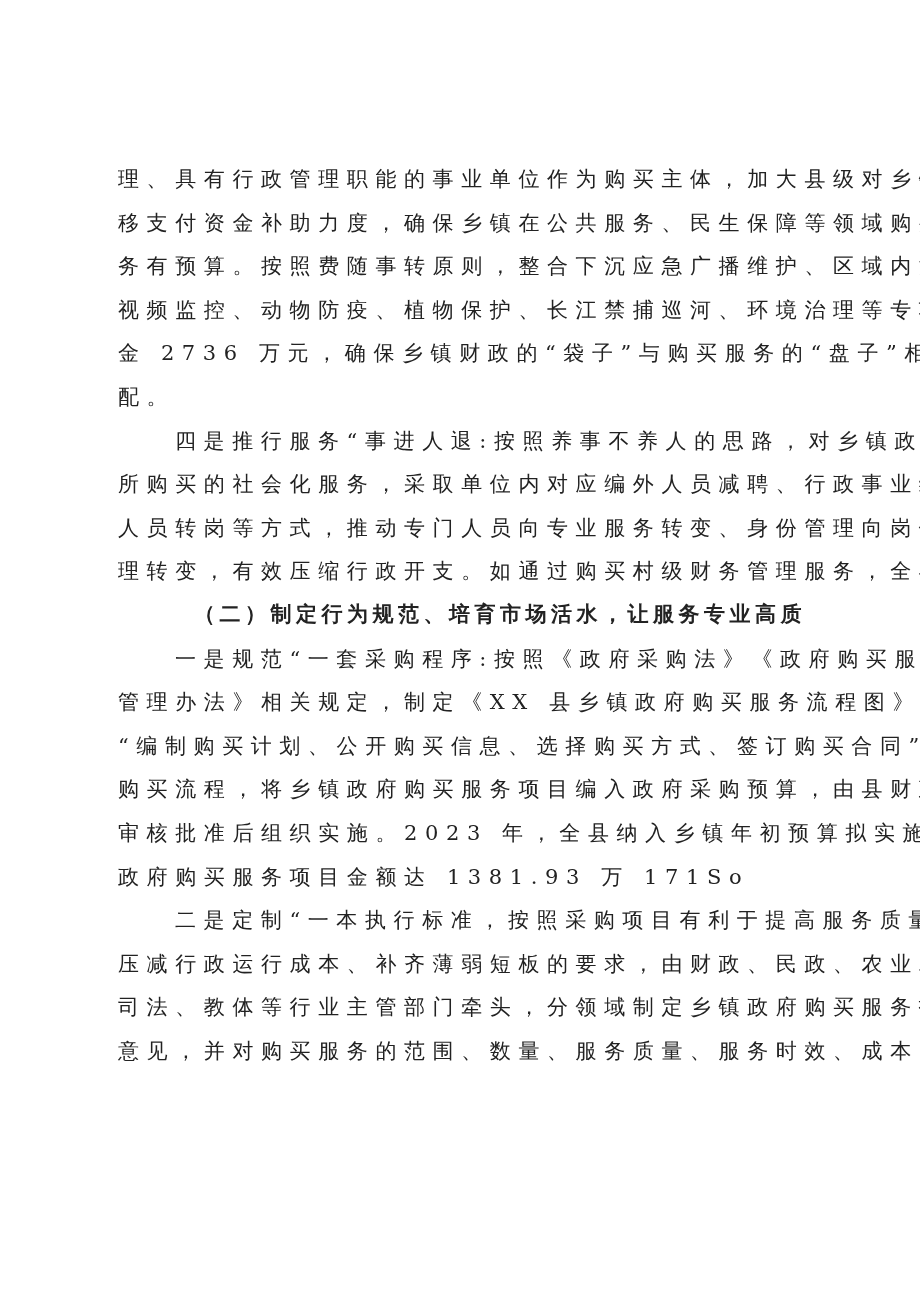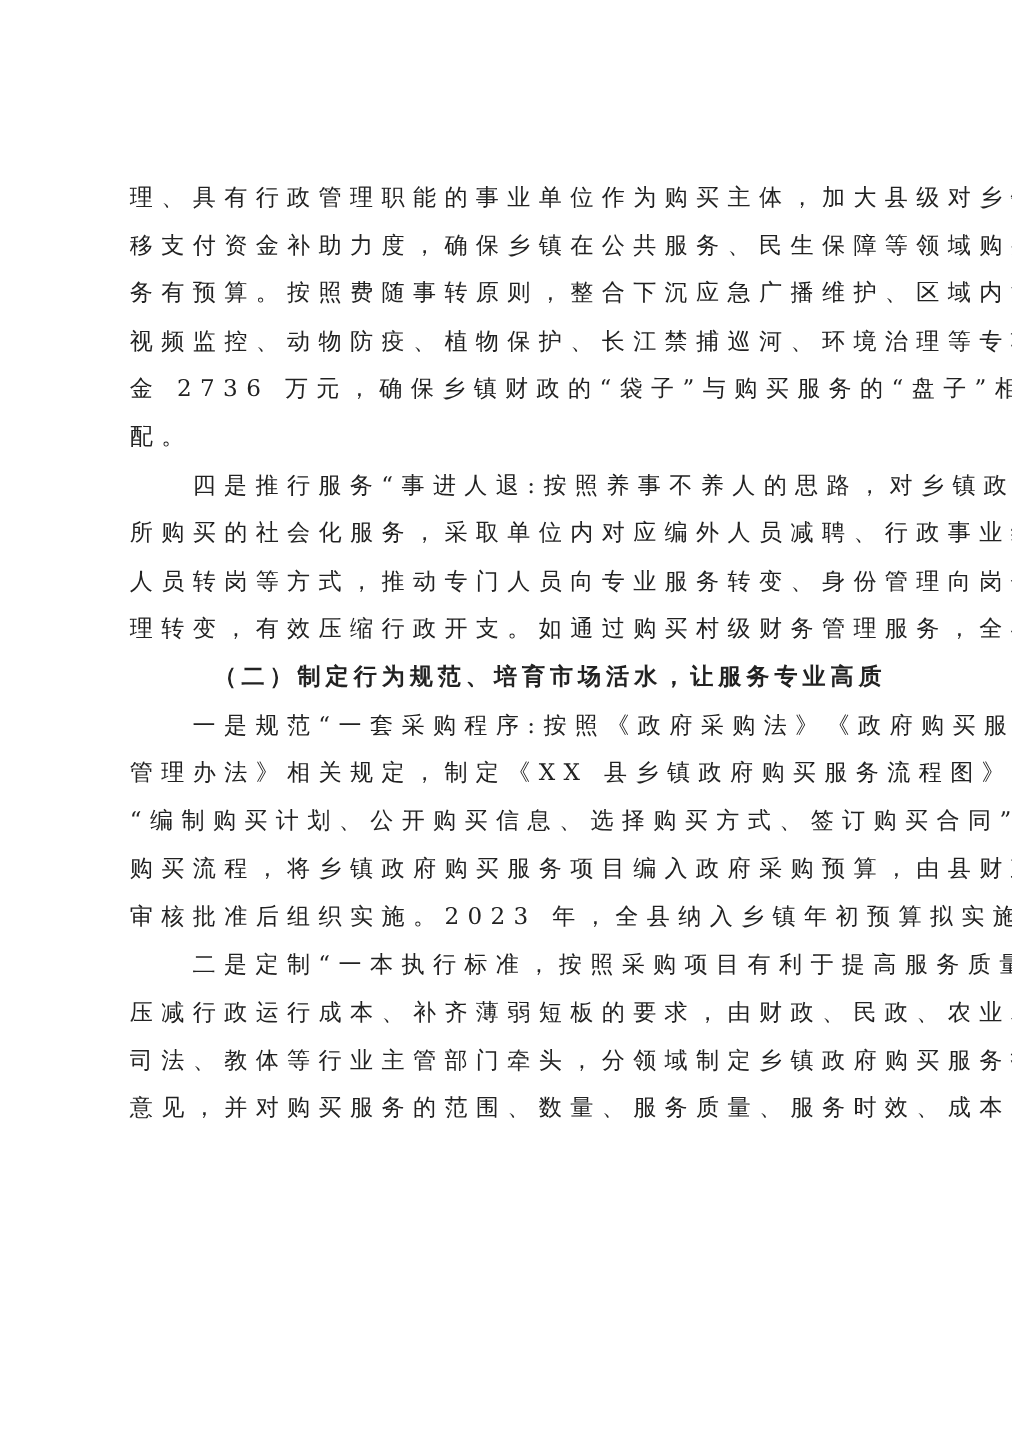--- a/index.html
+++ b/index.html
@@ -2,21 +2,21 @@
 <html><head>
 <meta charset="utf-8">
 <style>
   html, body { margin: 0; padding: 0; background: #ffffff; }
   body { width: 920px; height: 1301px; position: relative; overflow: hidden; }
   .page { position: absolute; left: 118px; top: 158px; width: 700px;
     font-family: "DejaVu Serif", "Liberation Serif", serif; color: #222; }
   .line { height: 43.6px; line-height: 43.6px; font-size: 21px; white-space: nowrap;
     letter-spacing: 7.6px; }
   .indent { padding-left: 57px; }
-  .heading { font-weight: bold; padding-left: 76px; letter-spacing: 4.5px; font-family: Liberation Serif, serif; }
+  .heading { font-weight: bold; padding-left: 76px; letter-spacing: 4.5px; font-family: Liberation Mono, monospace; }
 </style>
 </head>
 <body>
 
 <div class="page">
 
   <div>
     <div class="line">理、具有行政管理职能的事业单位作为购买主体，加大县级对乡镇转</div>
     <div class="line">移支付资金补助力度，确保乡镇在公共服务、民生保障等领域购买服</div>
     <div class="line">务有预算。按照费随事转原则，整合下沉应急广播维护、区域内治安</div>
@@ -33,20 +33,21 @@
   </div>
 
   <div class="line heading">（二）制定行为规范、培育市场活水，让服务专业高质</div>
 
   <div>
     <div class="line indent">一是规范“一套采购程序:按照《政府采购法》《政府购买服务</div>
     <div class="line">管理办法》相关规定，制定《XX 县乡镇政府购买服务流程图》，明确</div>
     <div class="line">“编制购买计划、公开购买信息、选择购买方式、签订购买合同”的</div>
     <div class="line">购买流程，将乡镇政府购买服务项目编入政府采购预算，由县财政局</div>
     <div class="line">审核批准后组织实施。2023 年，全县纳入乡镇年初预算拟实施的乡镇</div>
+    <div class="line">政府购买服务项目金额达 1381.93 万 171So</div>
   </div>
 
   <div>
     <div class="line indent">二是定制“一本执行标准，按照采购项目有利于提高服务质量、</div>
     <div class="line">压减行政运行成本、补齐薄弱短板的要求，由财政、民政、农业农村、</div>
     <div class="line">司法、教体等行业主管部门牵头，分领域制定乡镇政府购买服务指导</div>
     <div class="line">意见，并对购买服务的范围、数量、服务质量、服务时效、成本、效</div>
   </div>
 </div>
 

